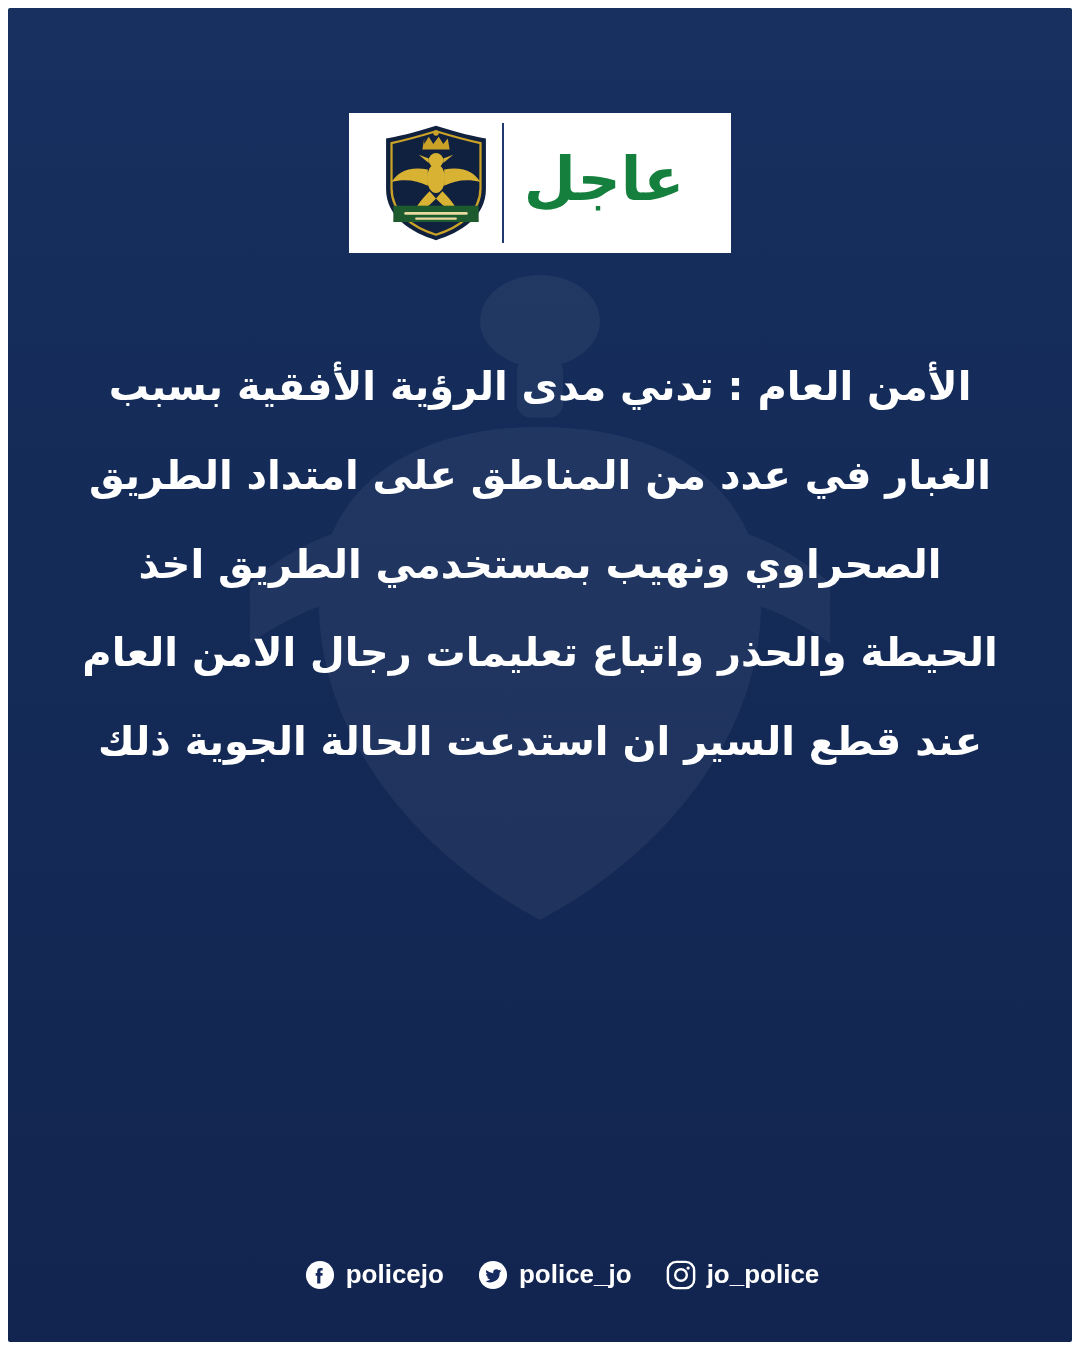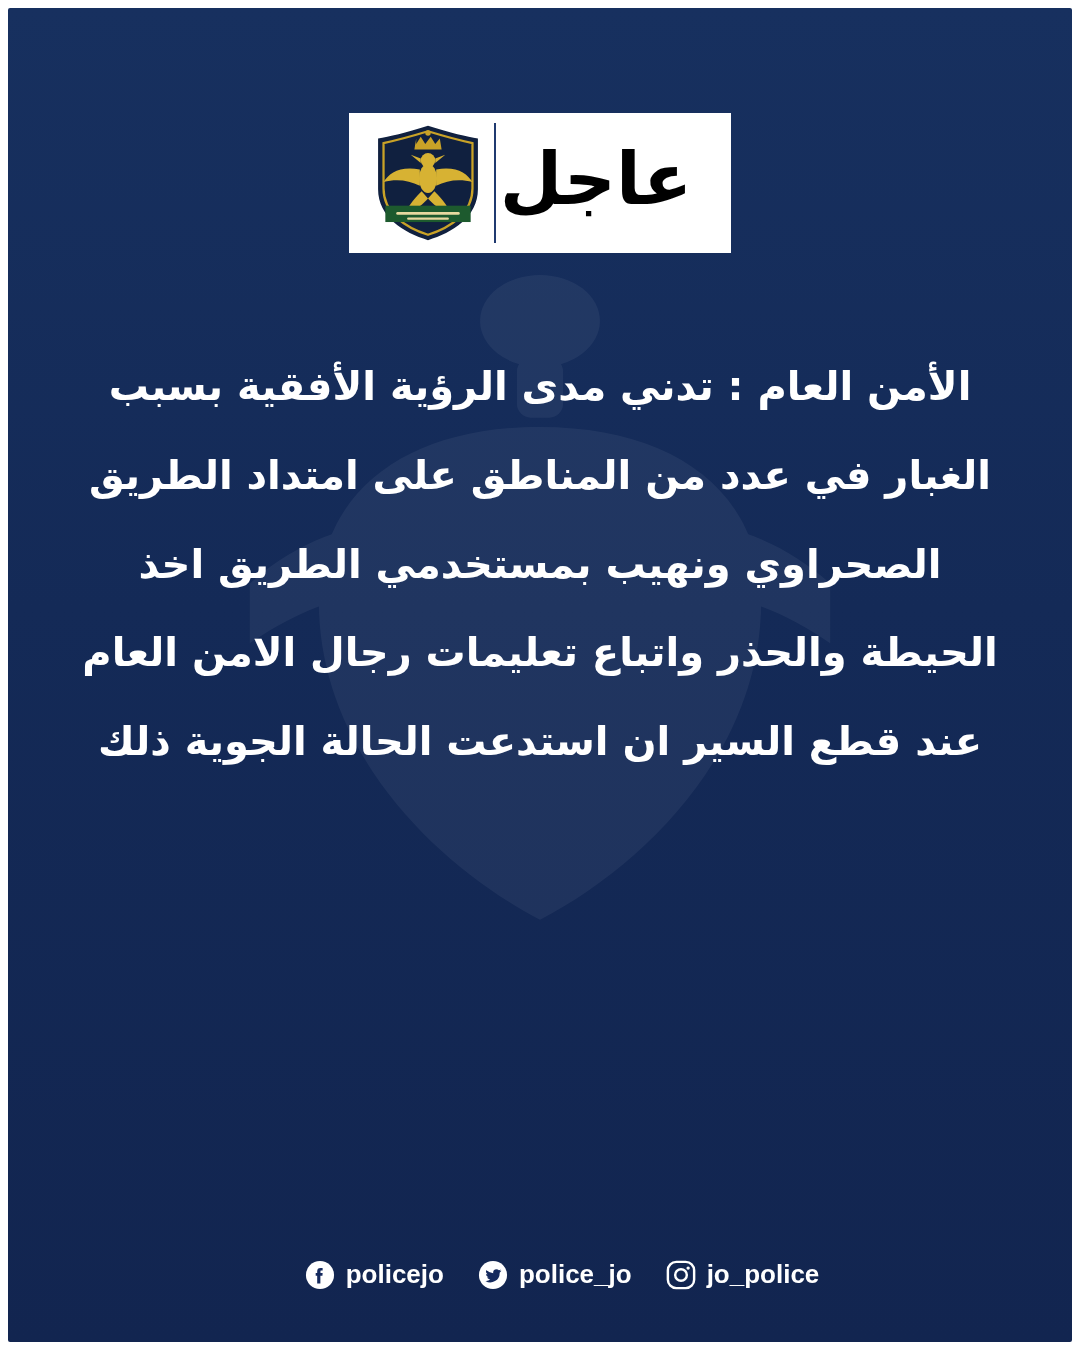--- a/index.html
+++ b/index.html
@@ -56,26 +56,26 @@
     height: 140px;
     background: #ffffff;
     display: flex;
     flex-direction: row;
     align-items: center;
     justify-content: center;
     box-sizing: border-box;
   }
   .urgent-word {
     flex: 0 0 auto;
-    color: #000000;
-    font-size: 72px;
+    color: #15803d;
+    font-size: 60px;
     font-weight: 700;
     line-height: 1;
     letter-spacing: -2px;
-    padding: 0 26px 8px 4px;
+    padding: 0 26px 8px 20px;
     font-family: "DejaVu Sans", "Liberation Sans", sans-serif;
   }
   .divider-v {
     width: 2px;
     height: 120px;
     background: #203a70;
     flex: 0 0 auto;
   }
   .crest-box {
     flex: 0 0 auto;

